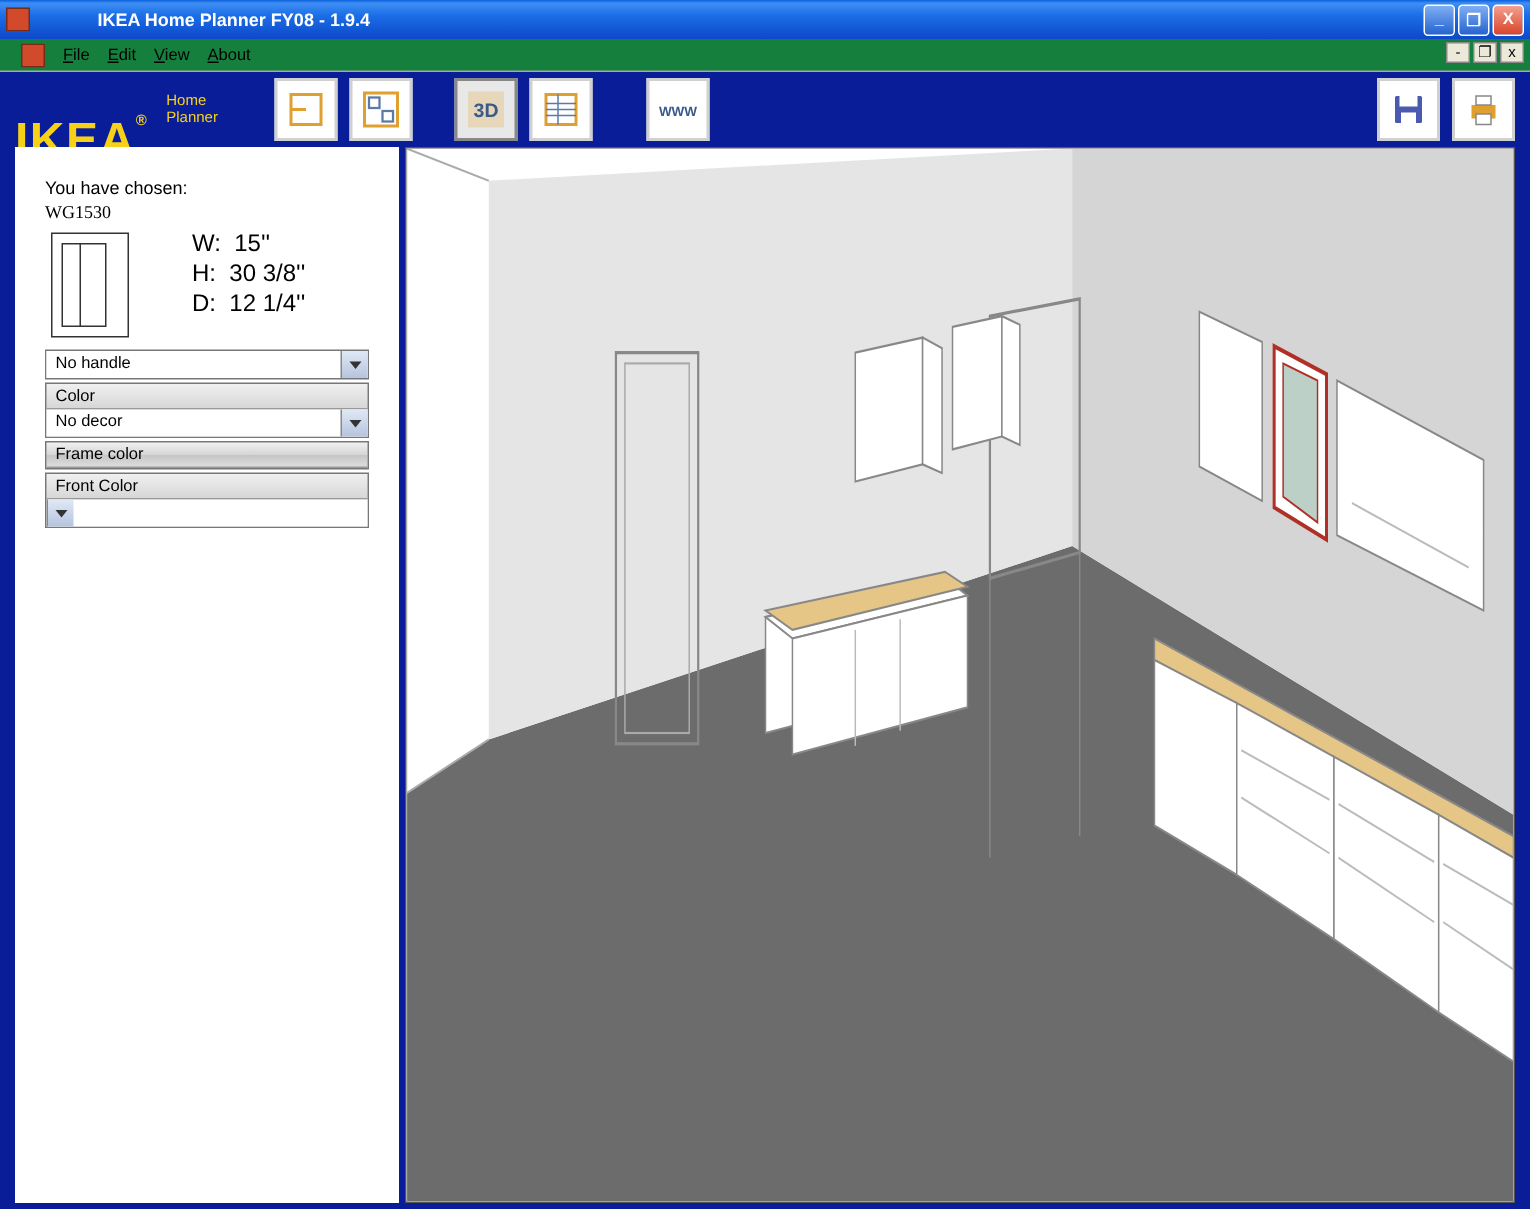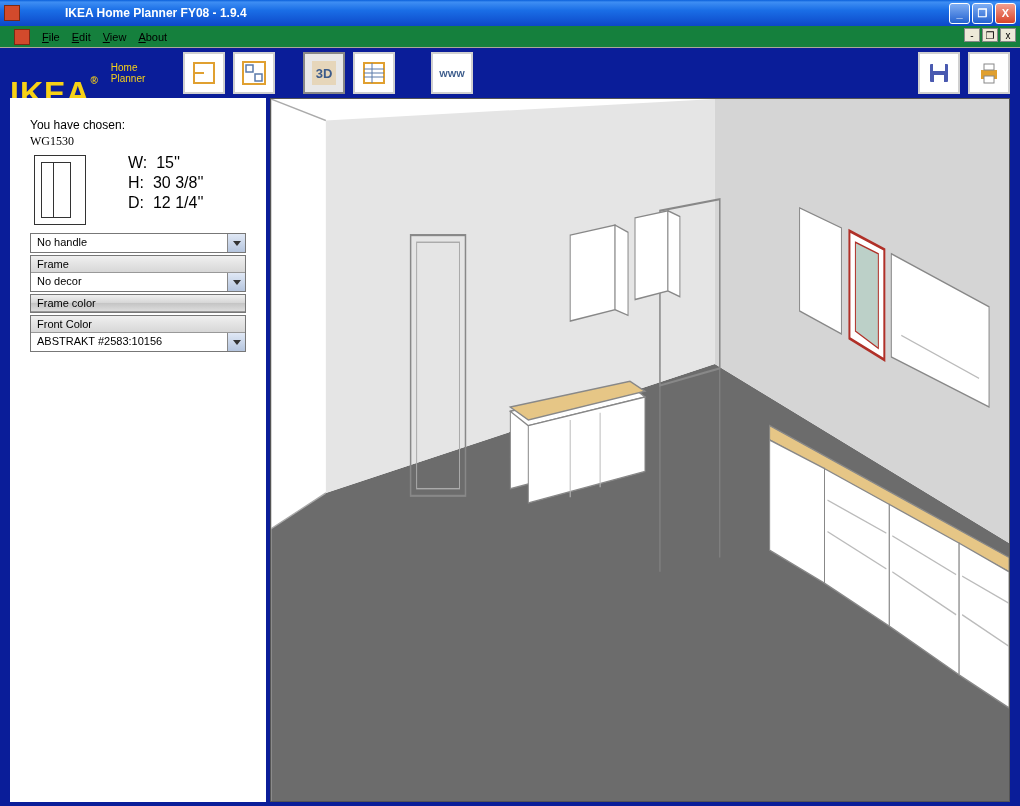--- a/index.html
+++ b/index.html
@@ -152,35 +152,34 @@
 
         <div class="sidebar-dropdown">
           <div class="dd-value">
               <div class="dd-value-text">No handle</div>
               <div class="dd-arrow">
                 <div class="chev"></div>
               </div>
             </div>
         </div>
         <div class="sidebar-dropdown">
-          <div class="dd-label">Frame</div>
+          <div class="dd-label">Color</div>
           <div class="dd-value">
               <div class="dd-value-text">No decor</div>
               <div class="dd-arrow">
                 <div class="chev"></div>
               </div>
             </div>
         </div>
         <div class="sidebar-dropdown">
           <div class="dd-label">Frame color</div>
         </div>
         <div class="sidebar-dropdown">
           <div class="dd-label">Front Color</div>
           <div class="dd-value">
-              <div class="dd-value-text">ABSTRAKT #2583:10156</div>
               <div class="dd-arrow">
                 <div class="chev"></div>
               </div>
             </div>
         </div>
       </div>
     </div>
 
     <div class="viewport">
       <svg viewBox="0 0 740 490" preserveAspectRatio="none">

